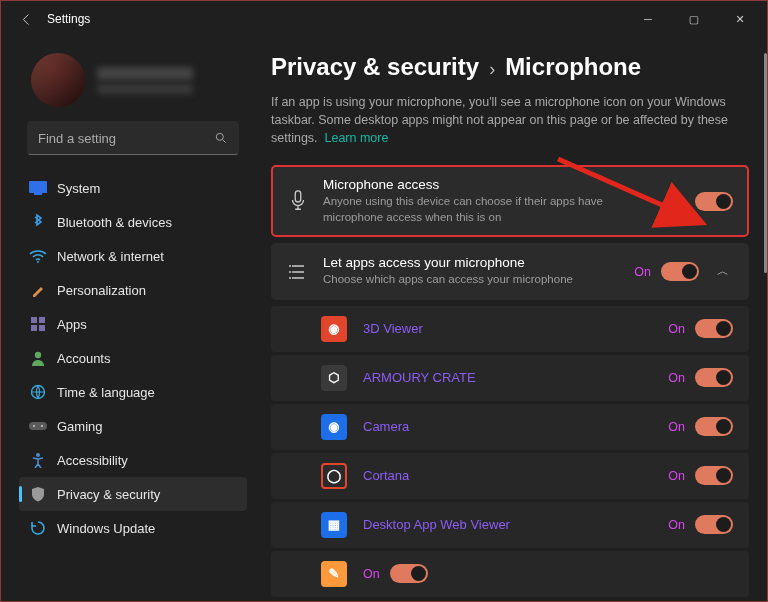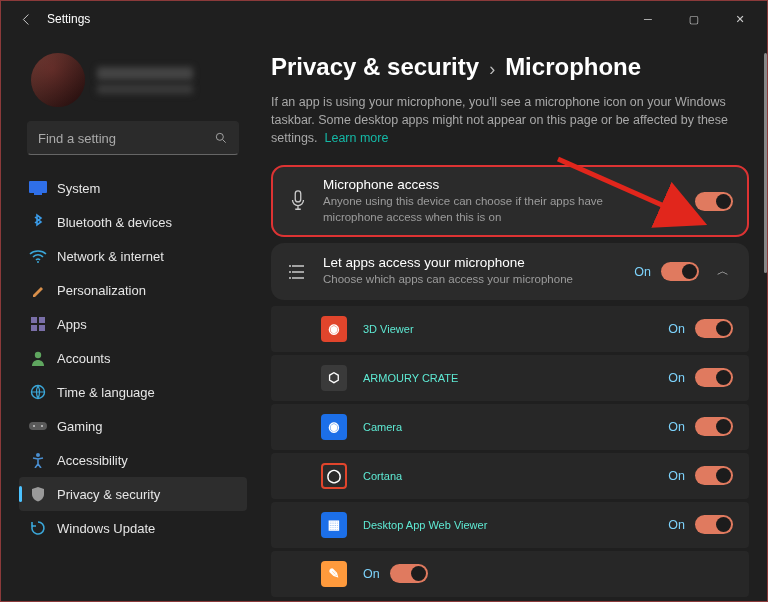--- a/index.html
+++ b/index.html
@@ -39,35 +39,35 @@
 
 .main { flex: 1; overflow-y: auto; padding: 16px 18px 10px 18px; position: relative; }
 .crumb { display: flex; align-items: baseline; gap: 10px; color: #fff; margin-bottom: 12px; }
 .crumb-parent { font-size: 24px; font-weight: 600; color: #fff; }
 .crumb-sep { font-size: 18px; color: #bbb; }
 .crumb-current { font-size: 24px; font-weight: 700; }
 
 .intro { color: #a8a8a8; font-size: 12.5px; line-height: 1.45; margin-bottom: 18px; }
 .intro a { color: #14b8a6; text-decoration: none; }
 
-.card { background: #2b2b2b; border-radius: 13px; padding: 12px 16px; display: flex; align-items: center; gap: 14px; margin-bottom: 6px; }
+.card { background: #2b2b2b; border-radius: 5px; padding: 12px 16px; display: flex; align-items: center; gap: 14px; margin-bottom: 6px; }
 .card.outlined { outline: 2px solid #d33; outline-offset: -2px; }
 .card-icon { width: 22px; display:flex; justify-content:center; color:#ccc; }
 .card-text { flex:1; }
 .card-title { color:#fff; font-size: 13.5px; }
 .card-sub { color:#9c9c9c; font-size: 11.5px; margin-top: 2px; line-height:1.35; }
 .toggle-row { display:flex; align-items:center; gap:10px; }
-.toggle-label { color:#7dd3fc; font-size:12.5px; }
+.toggle-label { color:#d946ef; font-size:12.5px; }
 .toggle { width: 38px; height:19px; border-radius:10px; background:#e07a5f; position:relative; cursor:pointer; }
 .toggle::after { content:""; position:absolute; right:2px; top:2px; width:15px; height:15px; background:#1c1c1c; border-radius:50%; }
 .chev { color:#ccc; font-size:12px; padding: 0 4px 0 8px;}
 
 .app-row { background:#272727; border-radius:4px; height:46px; display:flex; align-items:center; padding: 0 16px 0 50px; gap:16px; margin-bottom:3px; }
 .app-icon { width:26px; height:26px; border-radius:4px; display:flex; align-items:center; justify-content:center; color:#fff; font-size:13px; font-weight:600; }
-.app-name { flex:1; color:#5eead4; font-size:11px; }
+.app-name { flex:1; color:#8b5cf6; font-size:13px; }
 
 .scrollbar { position:absolute; right:0; top:16px; width:3px; height:220px; background:#888; border-radius:2px; }
 
 
 .arrow { position:absolute; pointer-events:none; z-index:20; }
 
 
 svg { display:block; }
 </style>
 </head>

